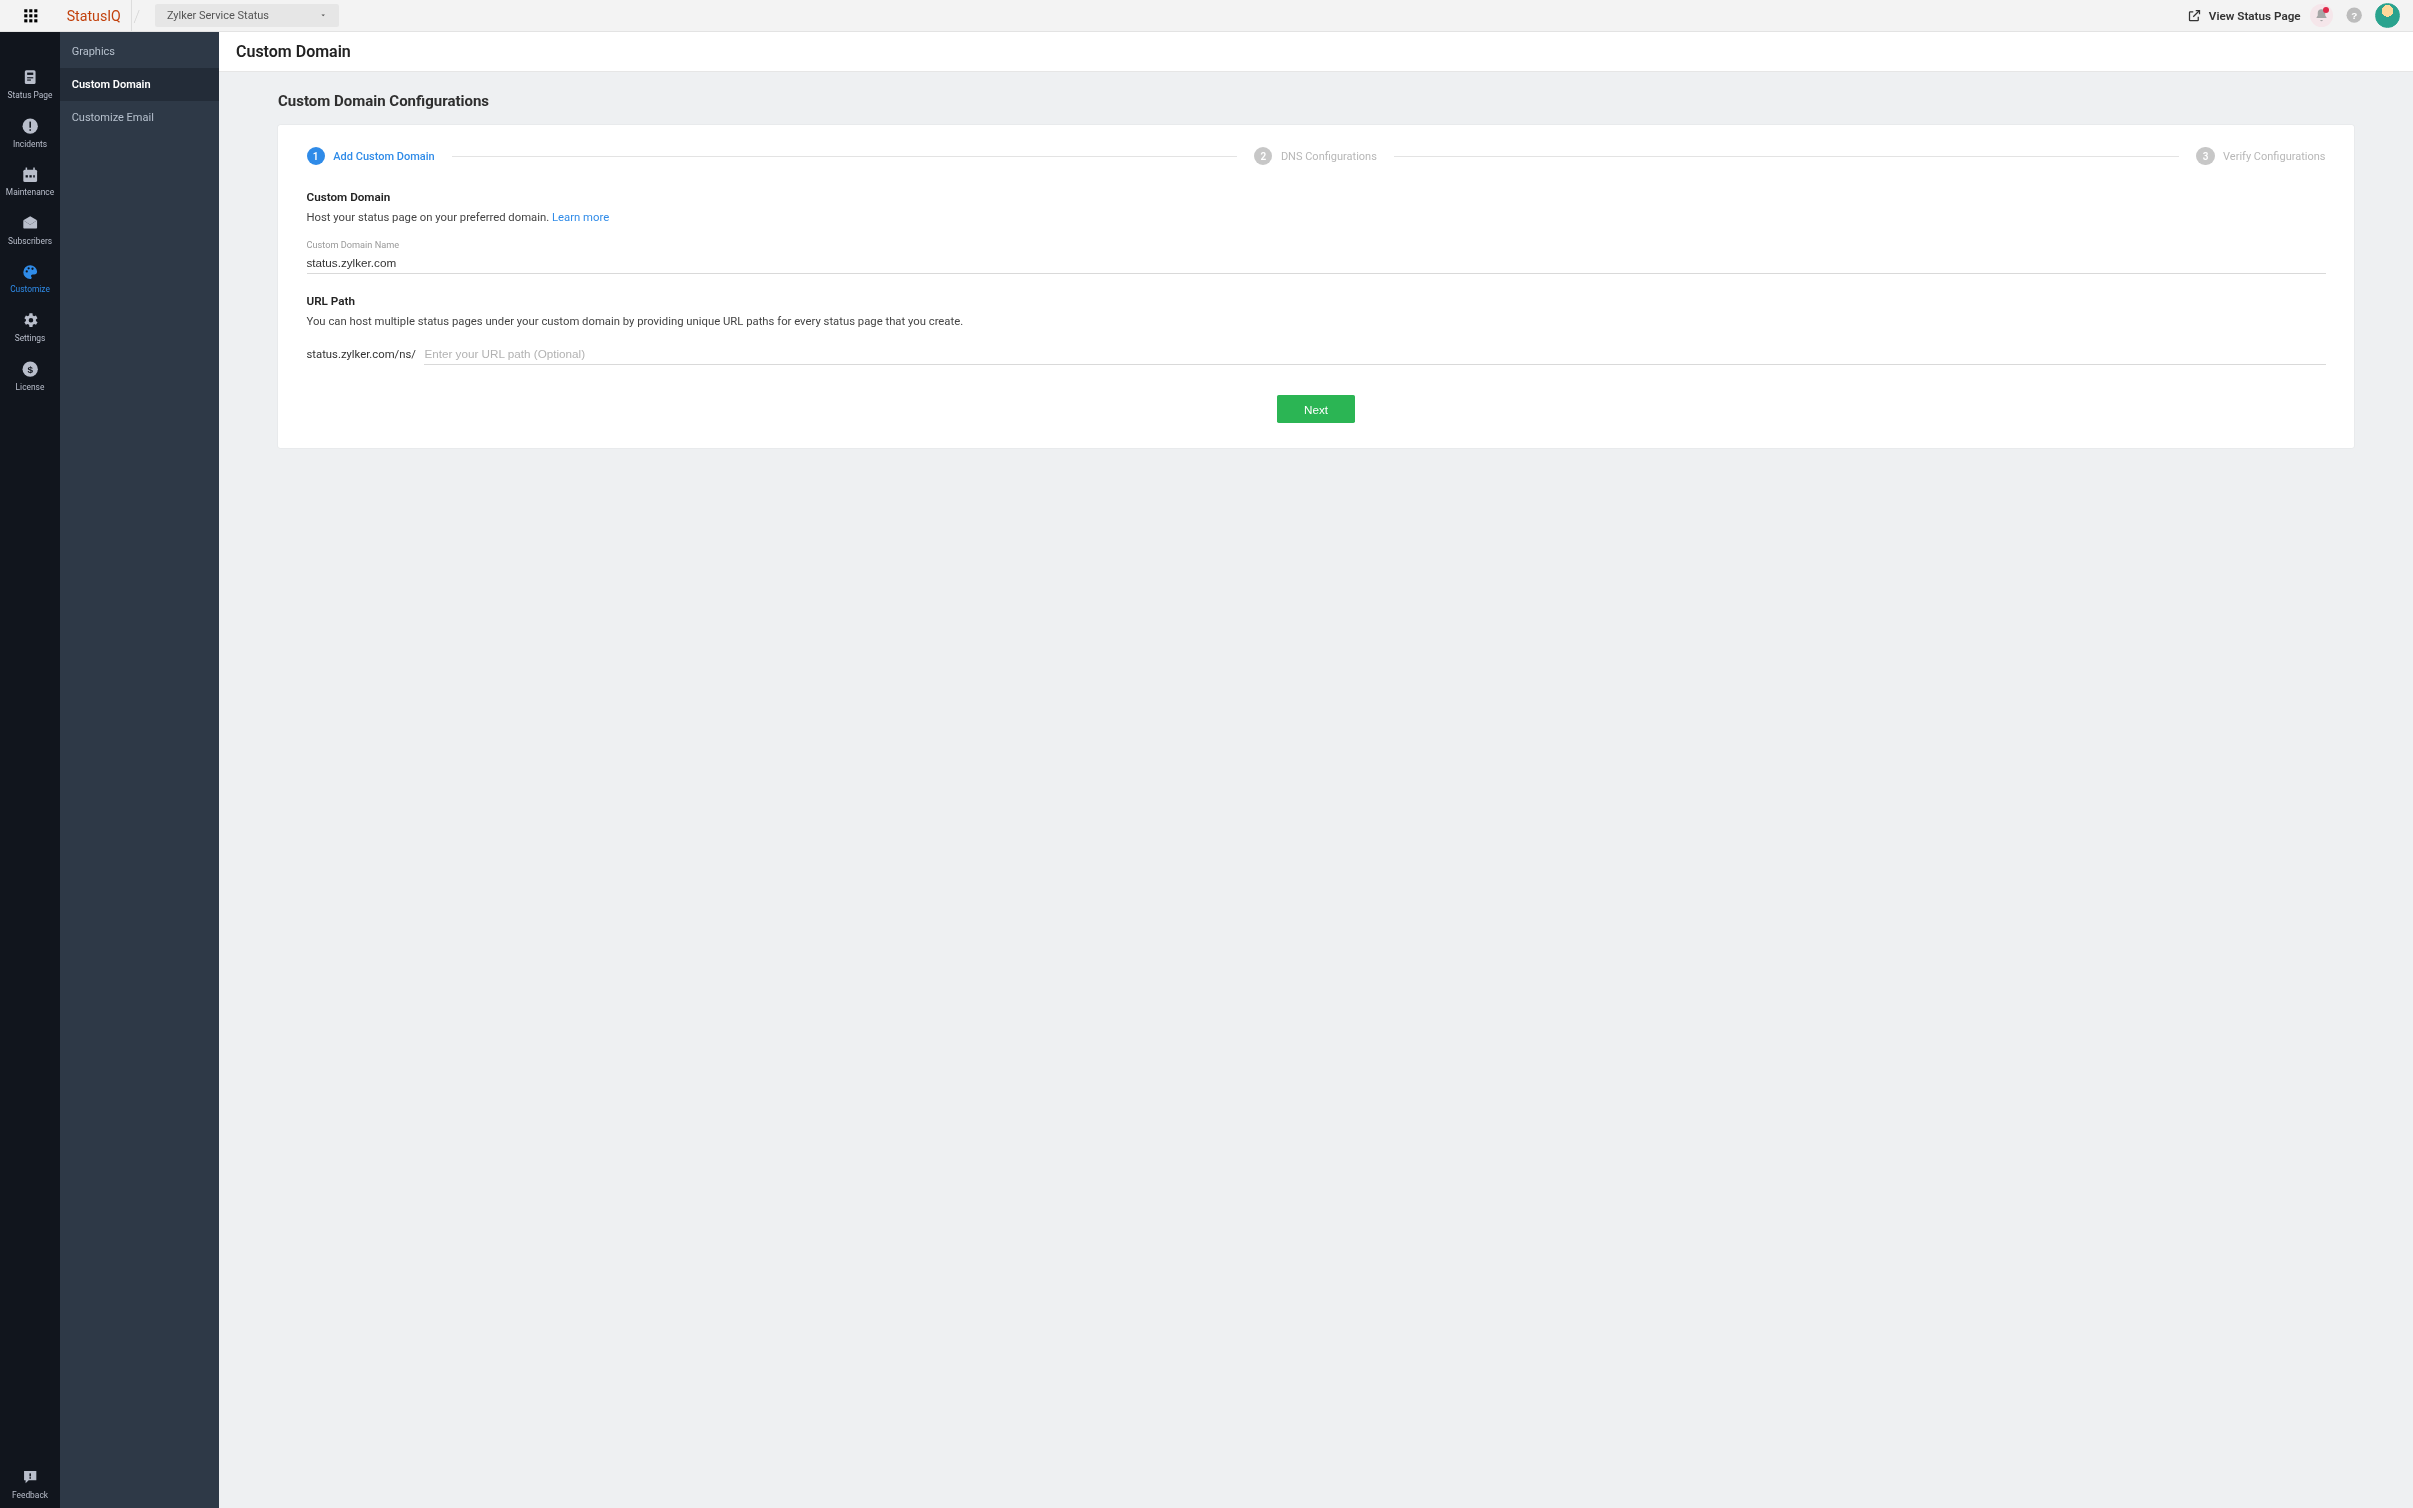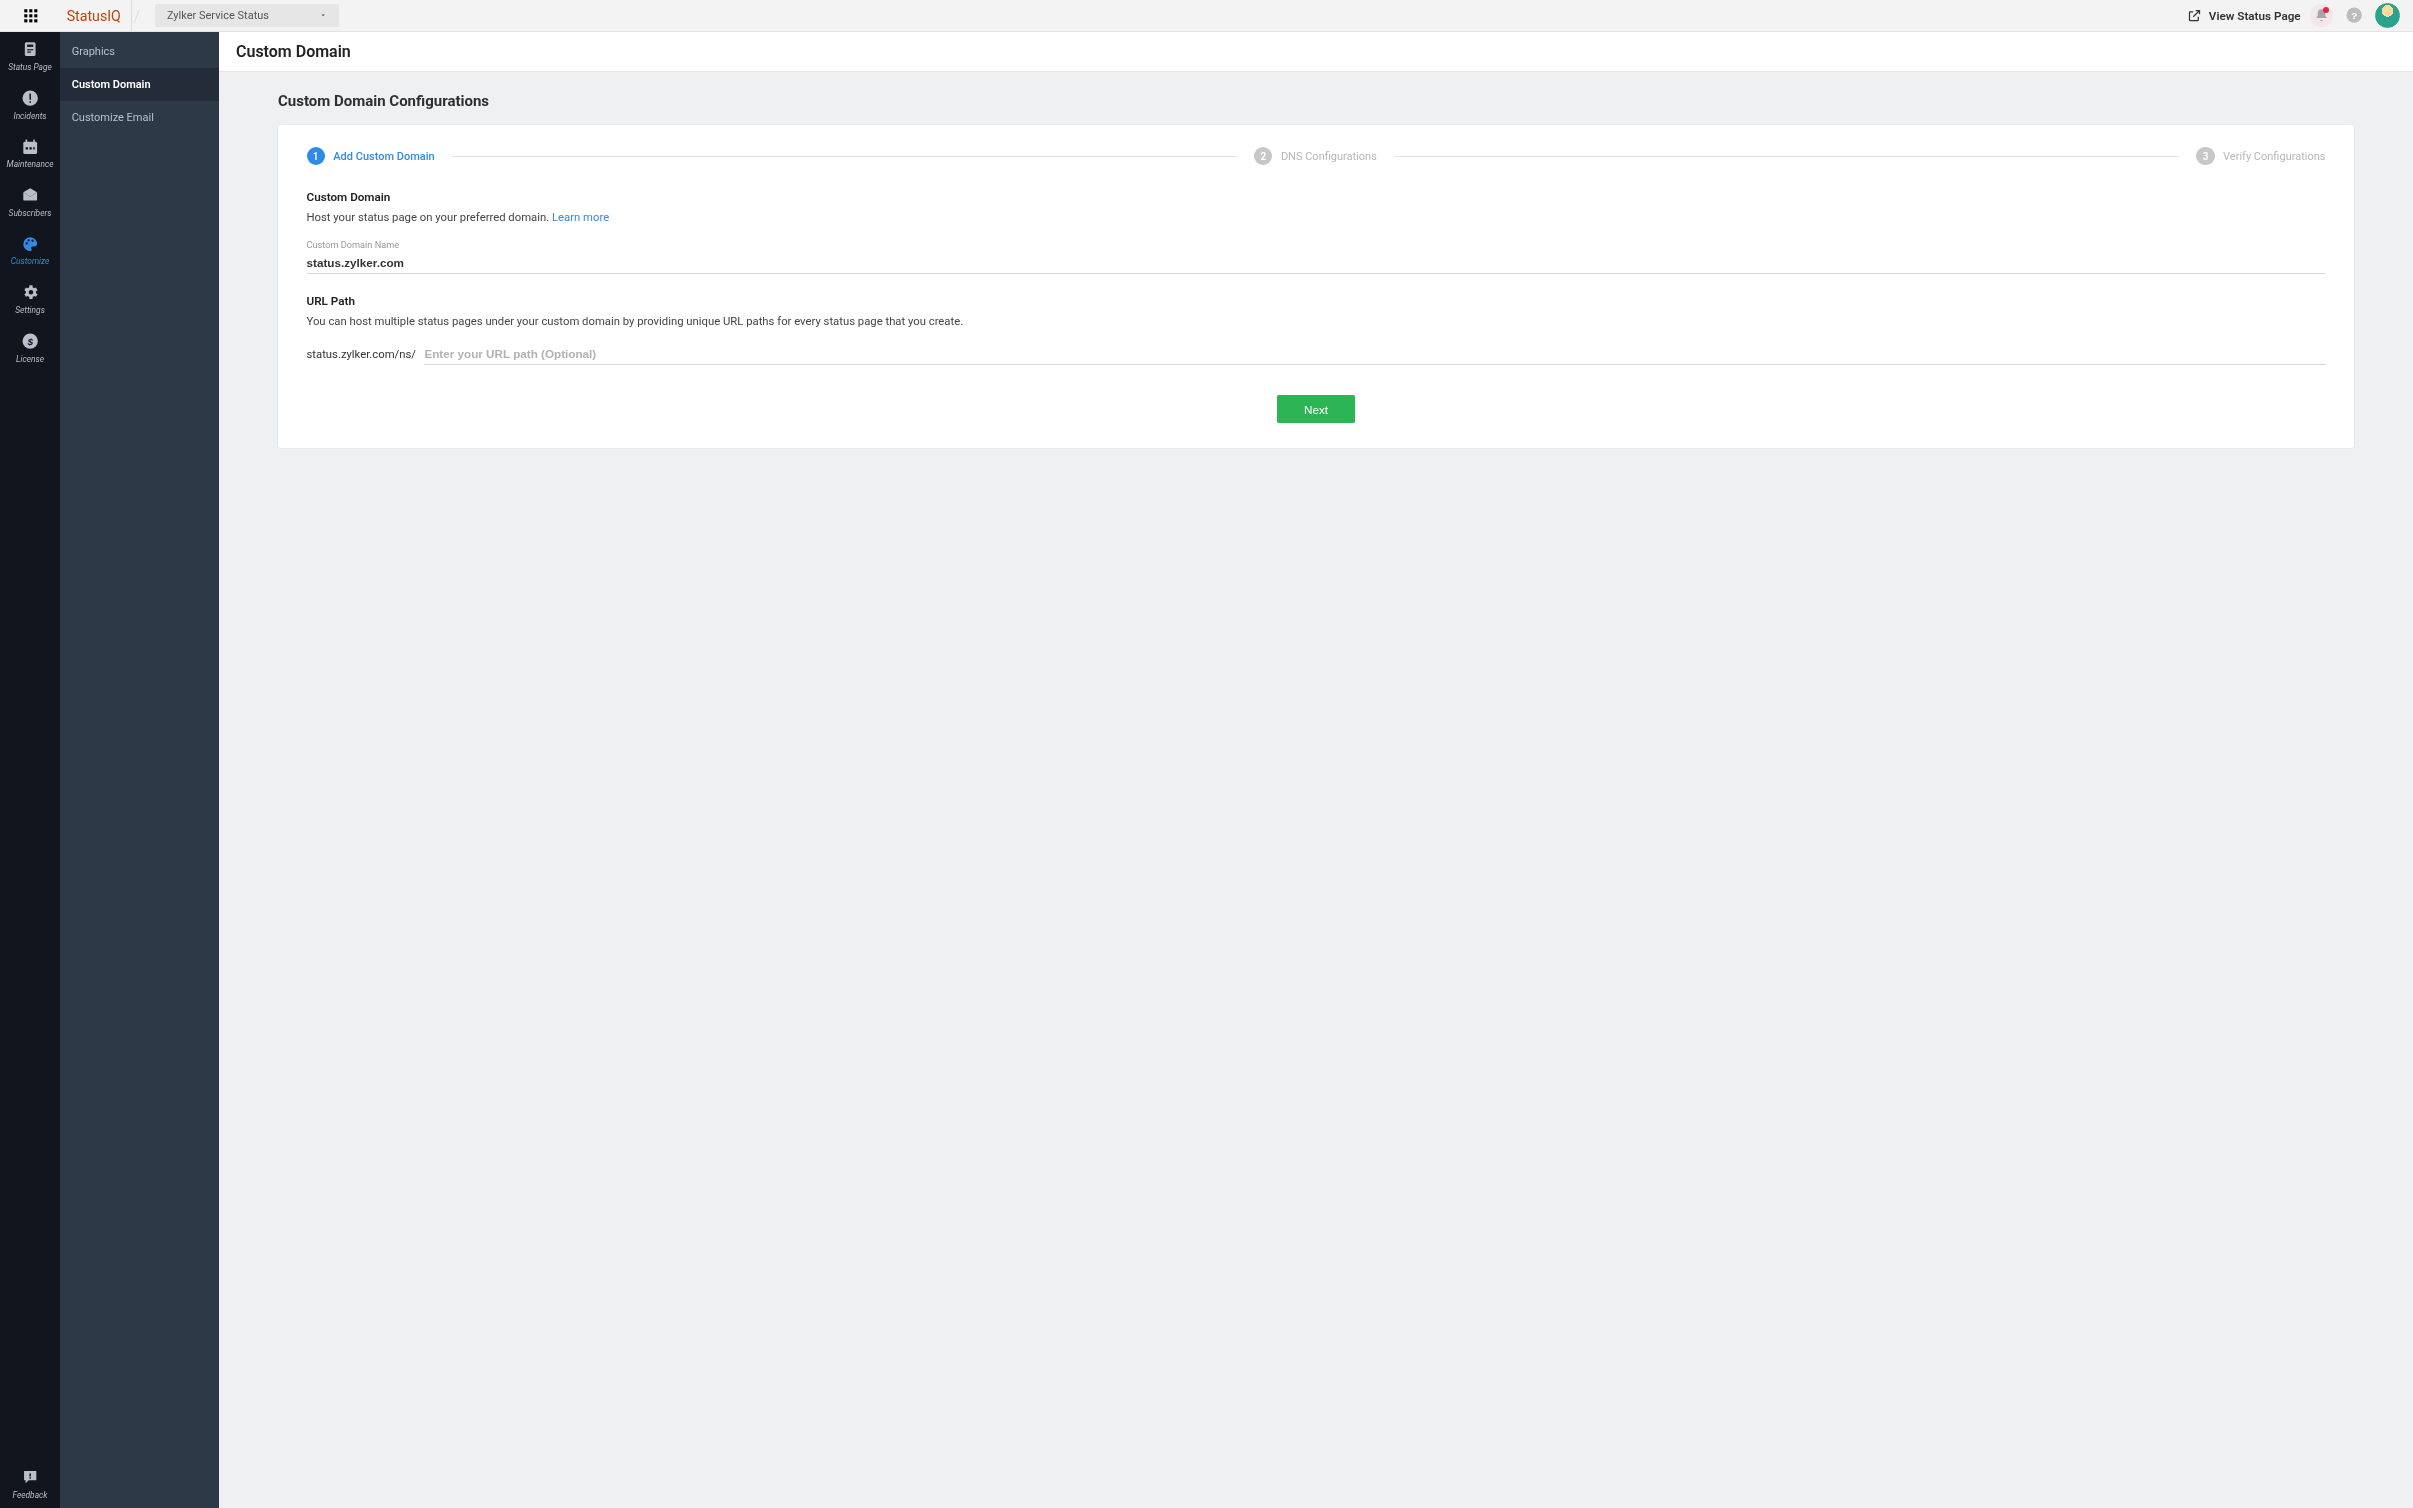--- a/index.html
+++ b/index.html
@@ -79,22 +79,21 @@
   }
 
   
   .shell { flex: 1; display: flex; min-height: 0; }
   .sidebar-primary {
     width: 60px;
     background: #11151d;
     display: flex;
     flex-direction: column;
     align-items: center;
-    padding-top: 0;
-    font-style: italic;
+    padding-top: 28px;
   }
   .navitem {
     width: 100%;
     display: flex;
     flex-direction: column;
     align-items: center;
     gap: 3.4px;
     padding: 8.4px 0;
     cursor: pointer;
     color: #b9becb;
@@ -170,21 +169,20 @@
   .field-label { font-size: 9.2px; color: #9a9a9a; margin-bottom: 1.7px; }
   .text-input {
     width: 100%;
     border: none;
     border-bottom: 0.8px solid #d9d9d9;
     padding: 4.2px 0;
     font-size: 11.7px;
     color: #333;
     outline: none;
     background: transparent;
-    font-weight: bold;
   }
   .text-input::placeholder { color: #b2b2b2; }
   .inline-field { display: flex; align-items: flex-end; gap: 8.4px; }
   .prefix { font-size: 11.3px; color: #333; padding-bottom: 4.2px; white-space: nowrap; }
   .path-input { flex: 1; border-bottom: 0.8px solid #d9d9d9; }
 
   .actions { display: flex; justify-content: center; margin-top: 30px; }
   .btn-primary {
     background: #2bb554;
     color: #fff;

